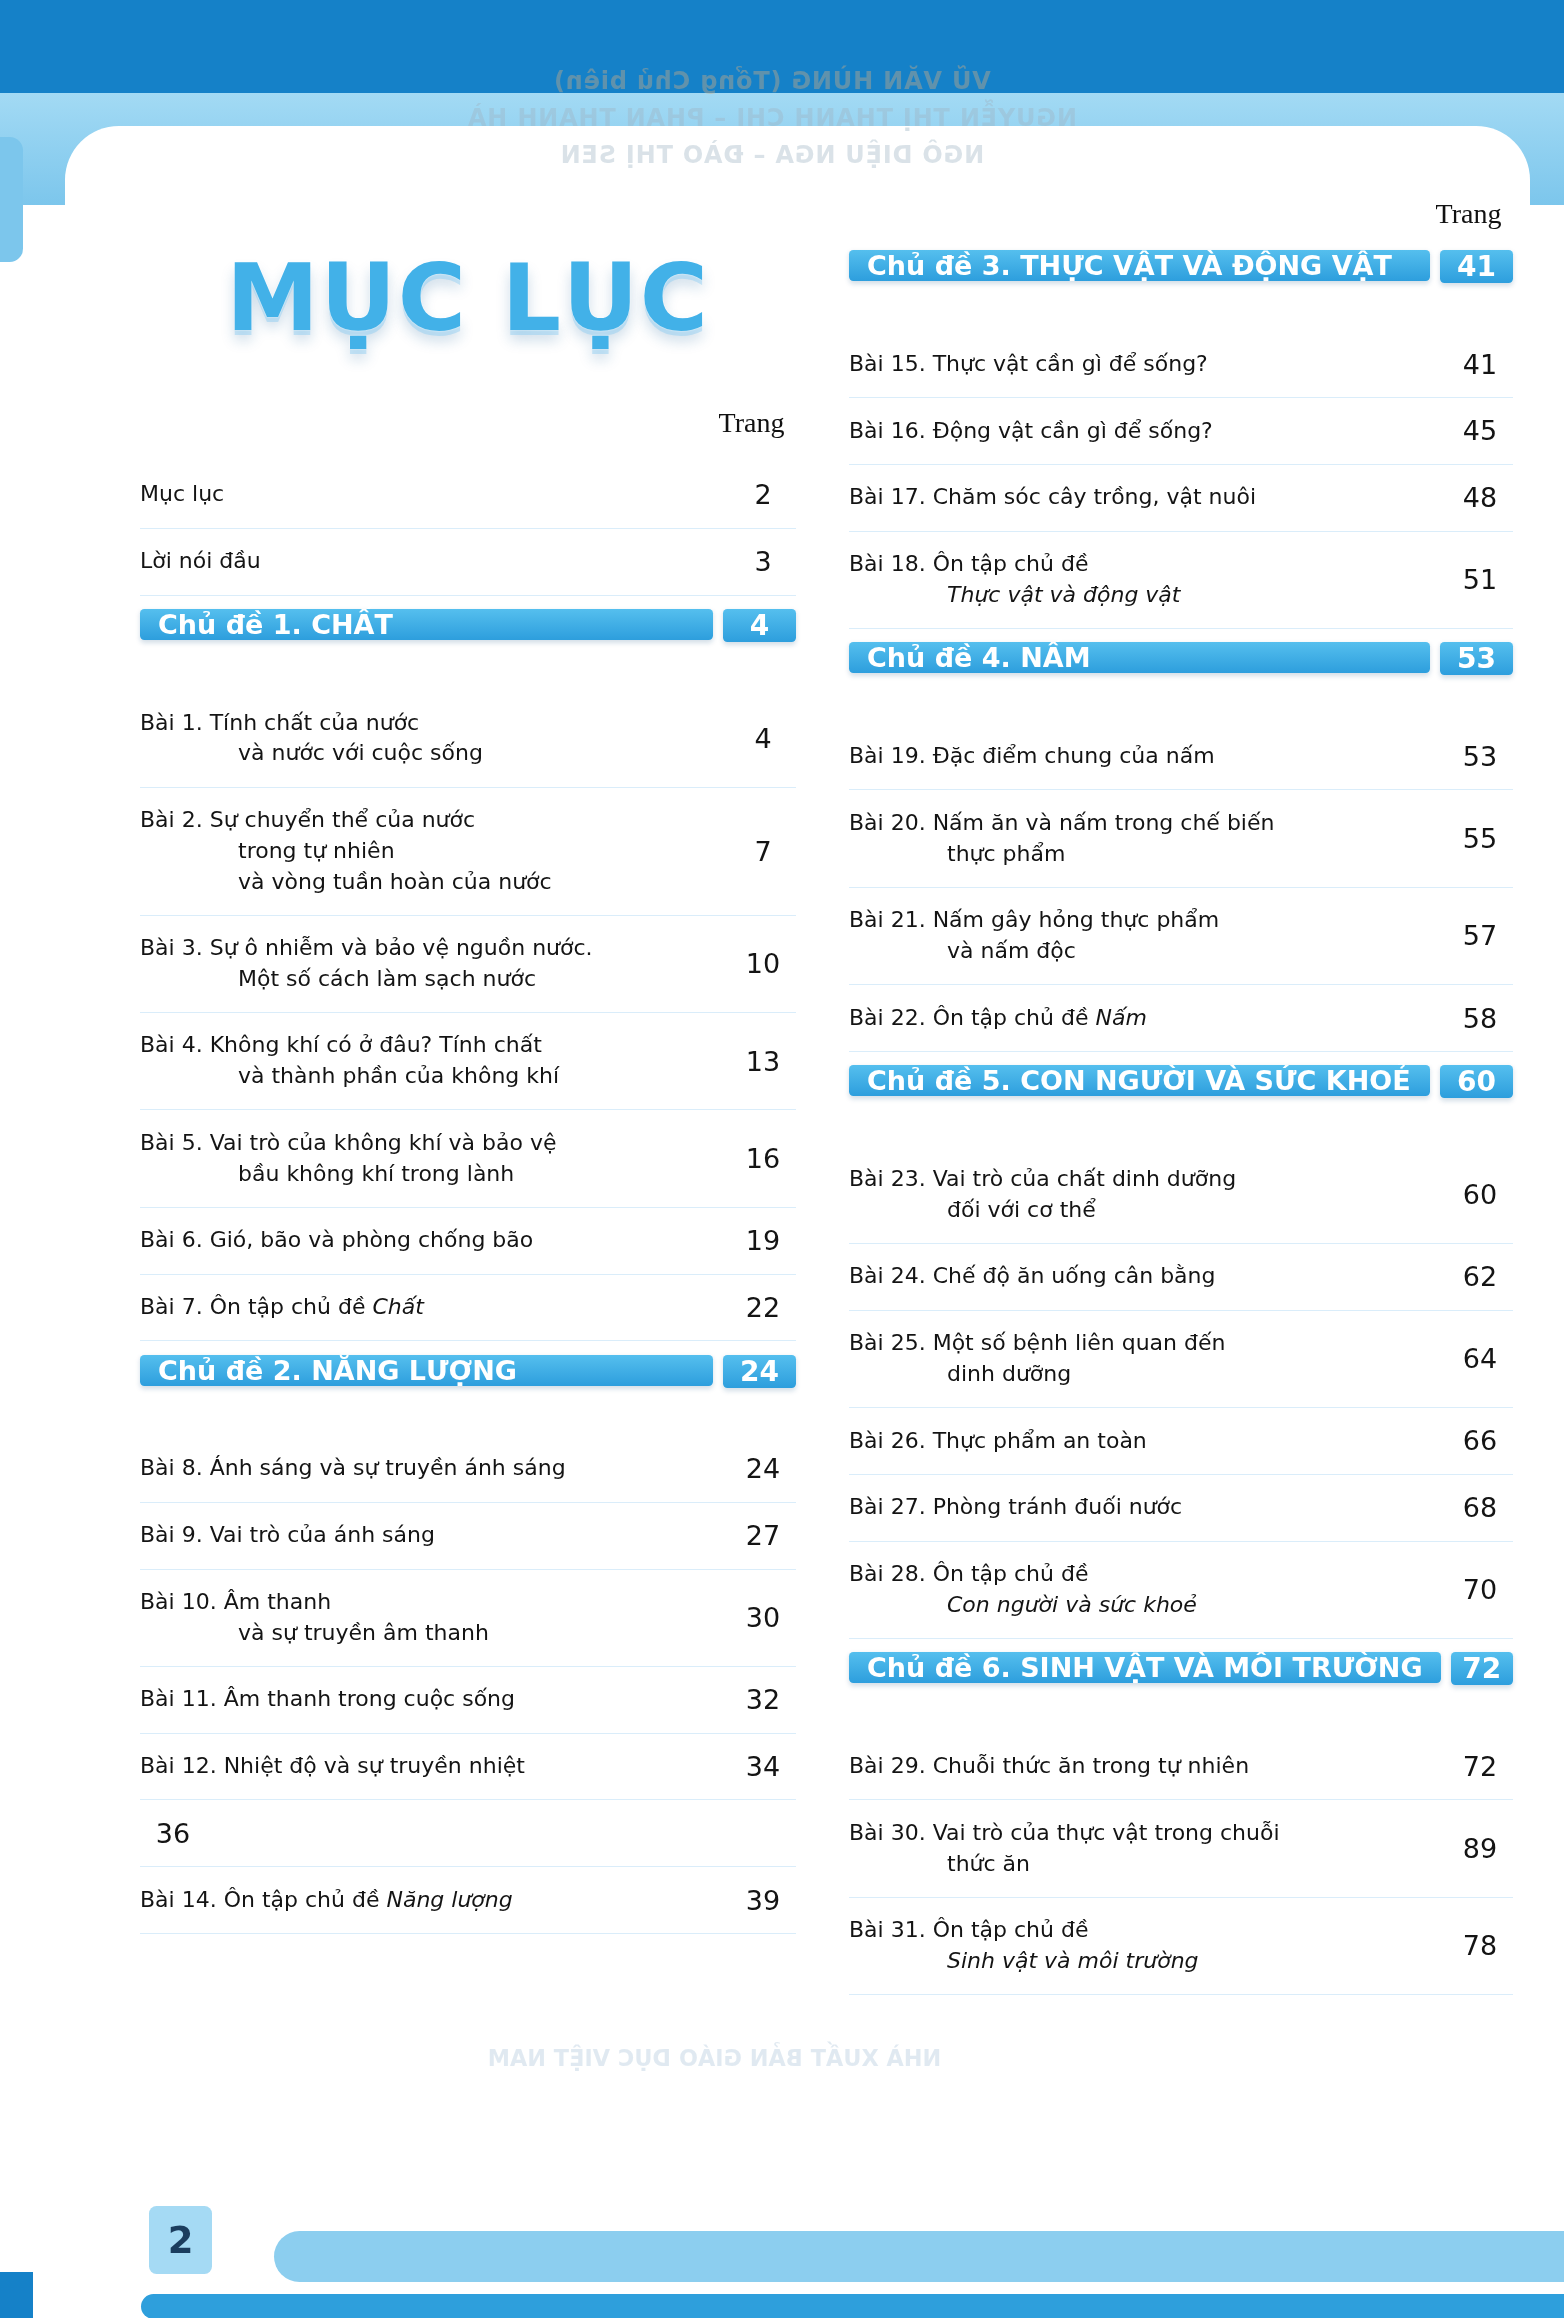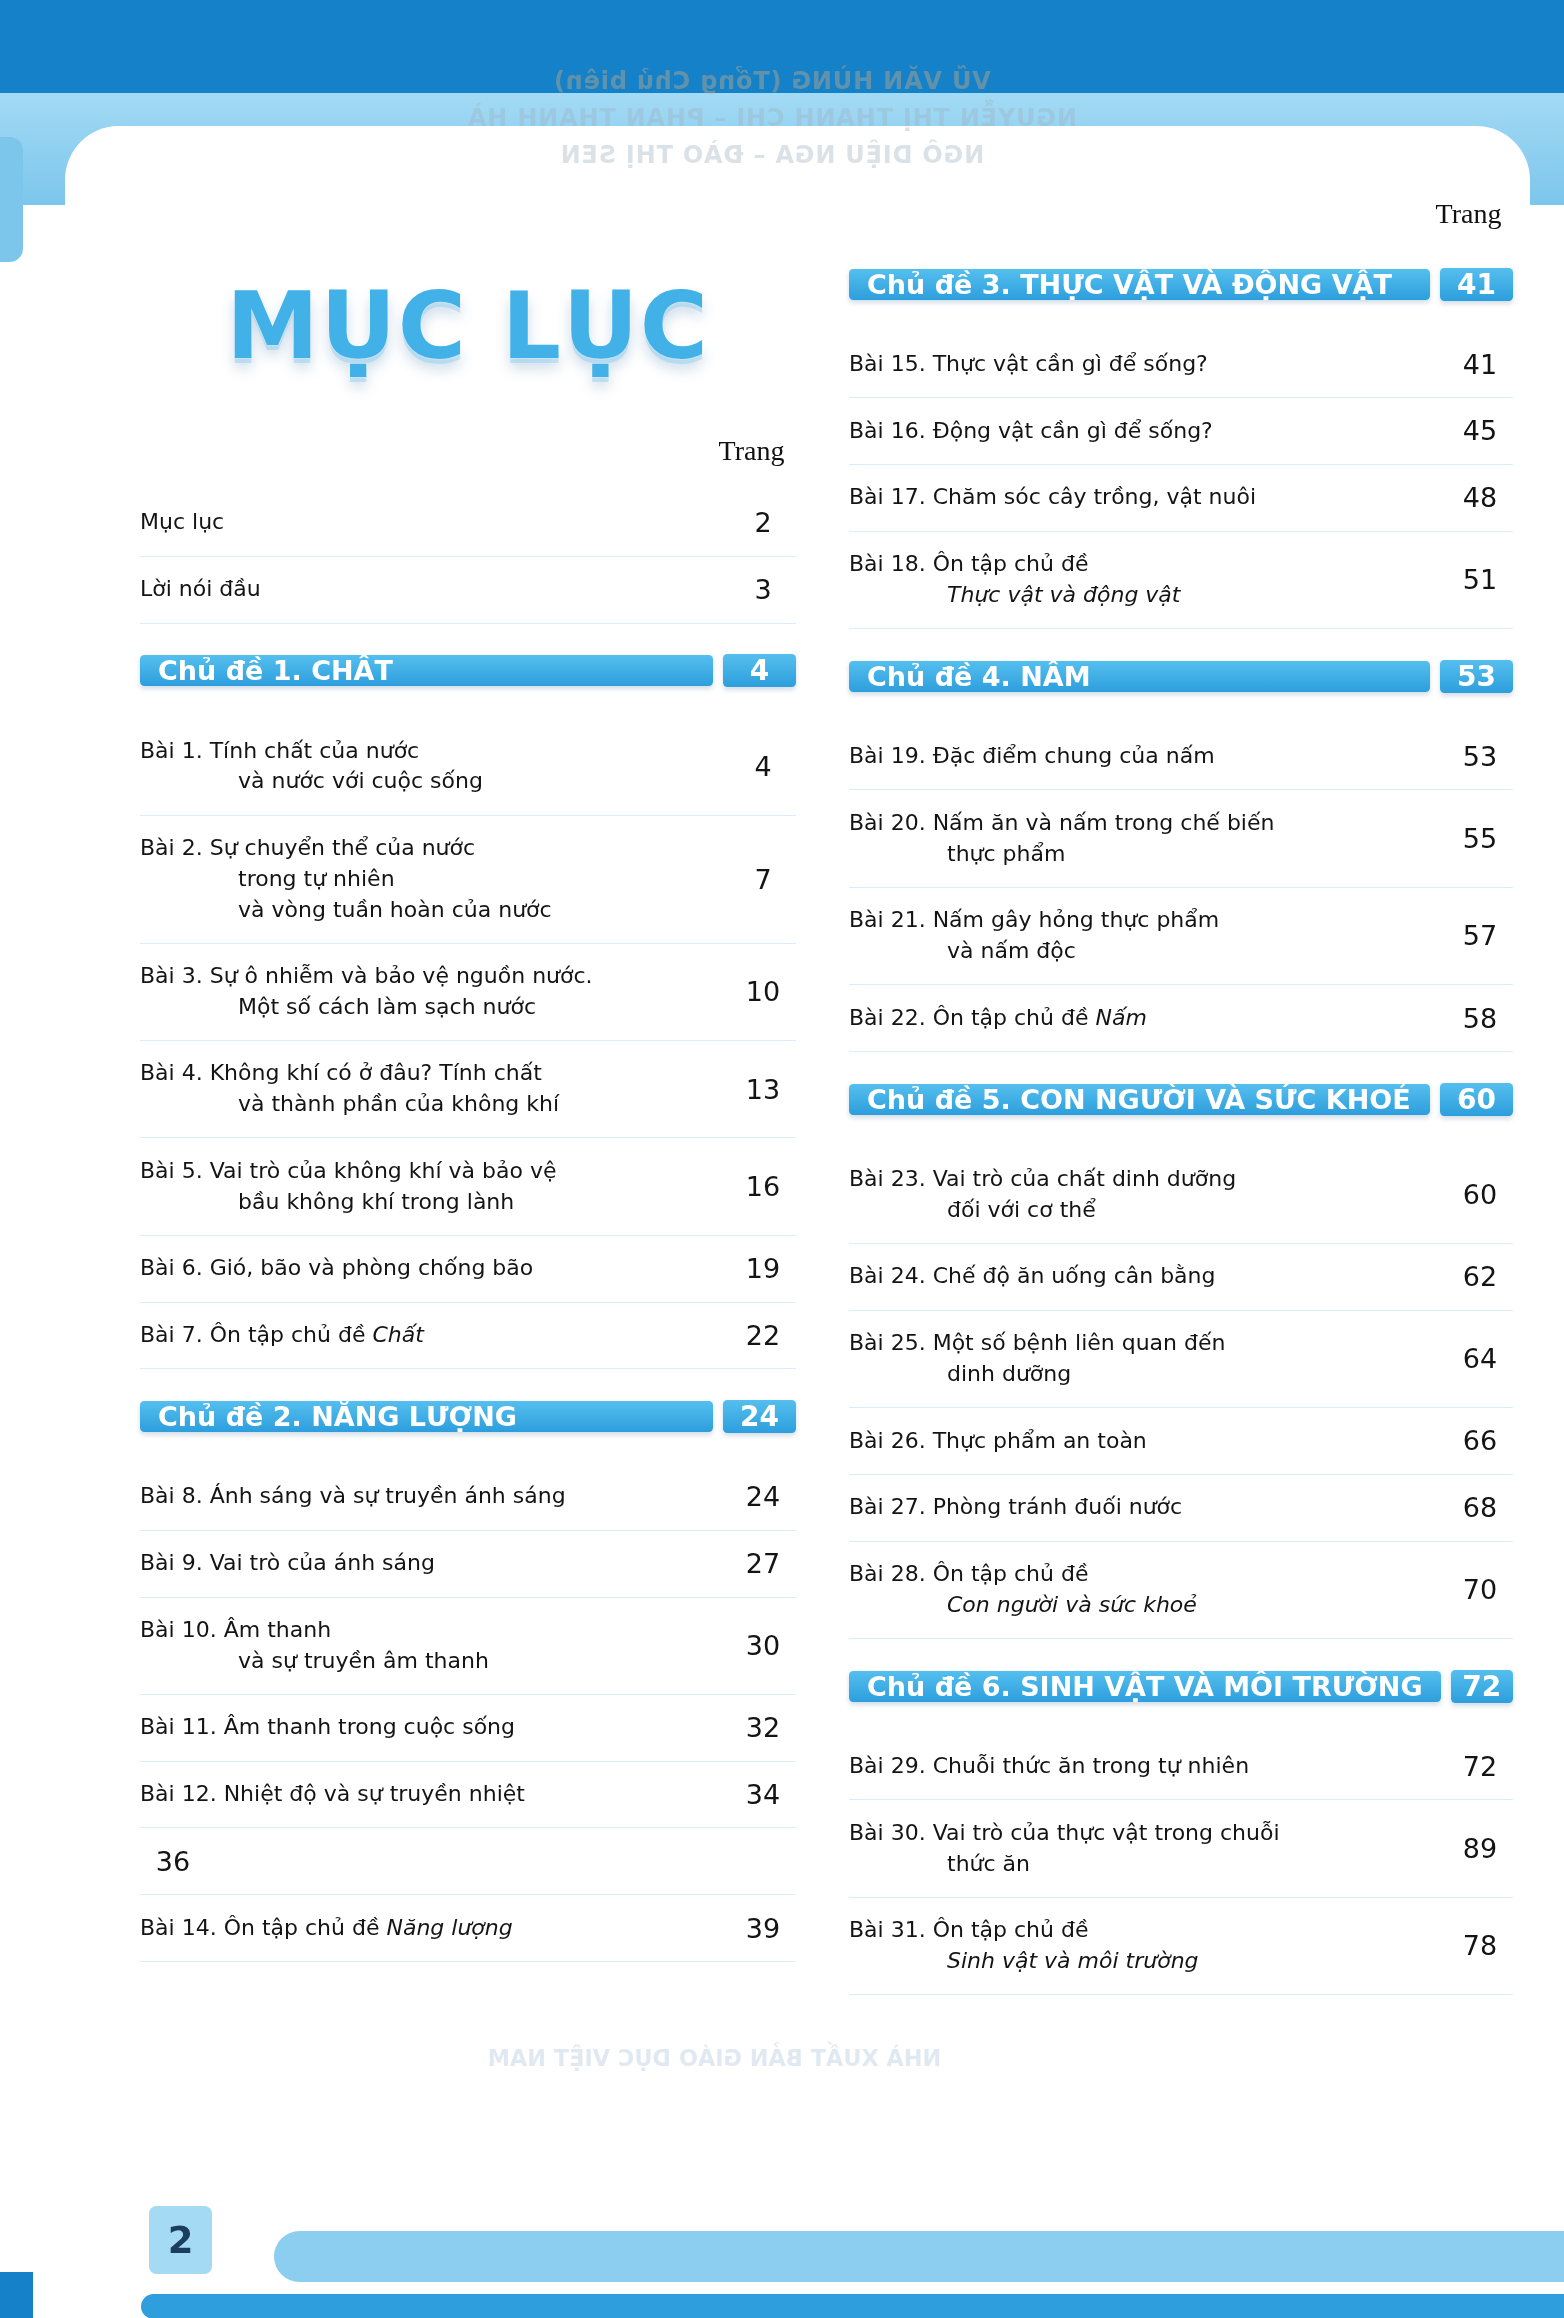--- a/index.html
+++ b/index.html
@@ -28,38 +28,38 @@
     transform:scaleX(-1);opacity:.42;font-weight:bold;font-size:24px;line-height:1.55;
     letter-spacing:0.8px;pointer-events:none;z-index:1;}
   .ghost-top .gl:nth-child(1){color:#c9ab86;}
   .ghost-top .gl:nth-child(2){color:#9fb6c6;}
   .ghost-top .gl:nth-child(3){color:#a8bcc9;}
   .ghost-bottom{position:absolute;left:399px;top:2045px;width:631px;text-align:center;
     transform:scaleX(-1);opacity:.35;font-weight:bold;font-size:22.4px;color:#a9c3d8;
     pointer-events:none;z-index:1;}
   
   .col{position:absolute;z-index:2;}
-  .col-left{left:140px;top:272px;width:656px;}
+  .col-left{left:140px;top:244px;width:656px;}
   .col-right{left:849px;top:198px;width:664px;}
   .page-title{
     text-align:center;font-size:93px;font-weight:bold;color:#42b1e8;letter-spacing:1.7px;
     text-shadow:0 0 1.7px #ffffff,0 5px 0 rgba(140,205,242,.45),0 10px 13.3px rgba(20,90,150,.22);
     margin-bottom:55px;
   }
   .trang{font-size:28px;color:#111;text-align:right;padding-right:11.6px;margin-bottom:23px;font-family:Liberation Serif, serif;}
   .col-right .trang{margin-bottom:20px;}
   
   .toc-item{display:flex;align-items:center;padding:17.4px 0;
     border-bottom:1.7px solid rgba(140,200,240,.32);}
   .item-text{flex:1;font-size:22px;line-height:1.4;color:#141414;padding-right:5px;}
   .item-line{white-space:nowrap;}
   .item-line.indent{padding-left:98px;}
   .it{font-style:italic;}
   .item-page{width:66px;text-align:center;font-size:27px;color:#141414;}
-  .toc-chapter{display:flex;align-items:center;height:68px;margin:13.3px 0;}
+  .toc-chapter{display:flex;align-items:flex-start;height:68px;margin:13.3px 0;}
   .chapter-label{flex:1;background:linear-gradient(180deg,#55bfee 0%,#2d9edd 100%);
     color:#fff;font-weight:bold;font-size:27px;display:flex;align-items:center;
     padding:0 18px;border-radius:4.2px;white-space:nowrap;
     box-shadow:0 2.5px 5px rgba(10,70,120,.18);}
   .chapter-page{width:73px;margin-left:10px;background:linear-gradient(180deg,#55bfee 0%,#2d9edd 100%);
     color:#fff;font-weight:bold;font-size:28px;display:flex;align-items:center;justify-content:center;
     border-radius:4.2px;box-shadow:0 2.5px 5px rgba(10,70,120,.18);}
 </style>
 </head>
 <body>

